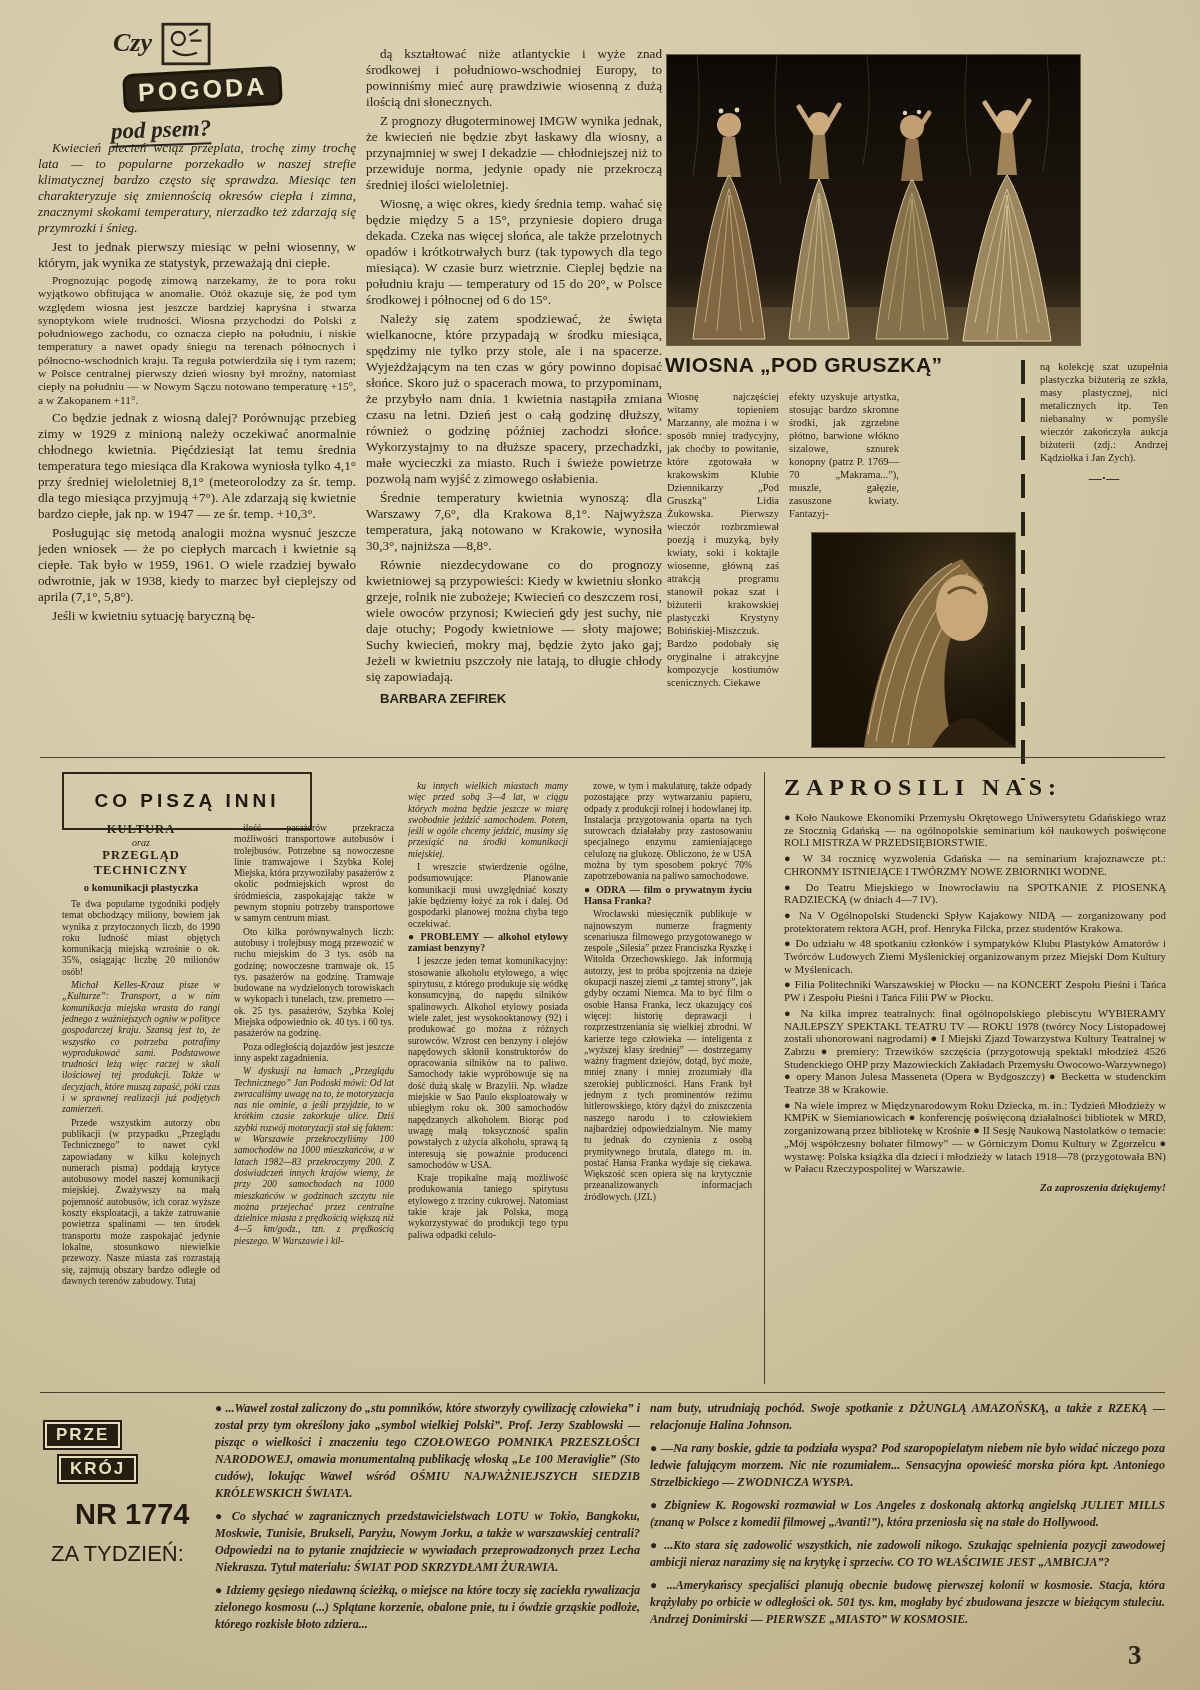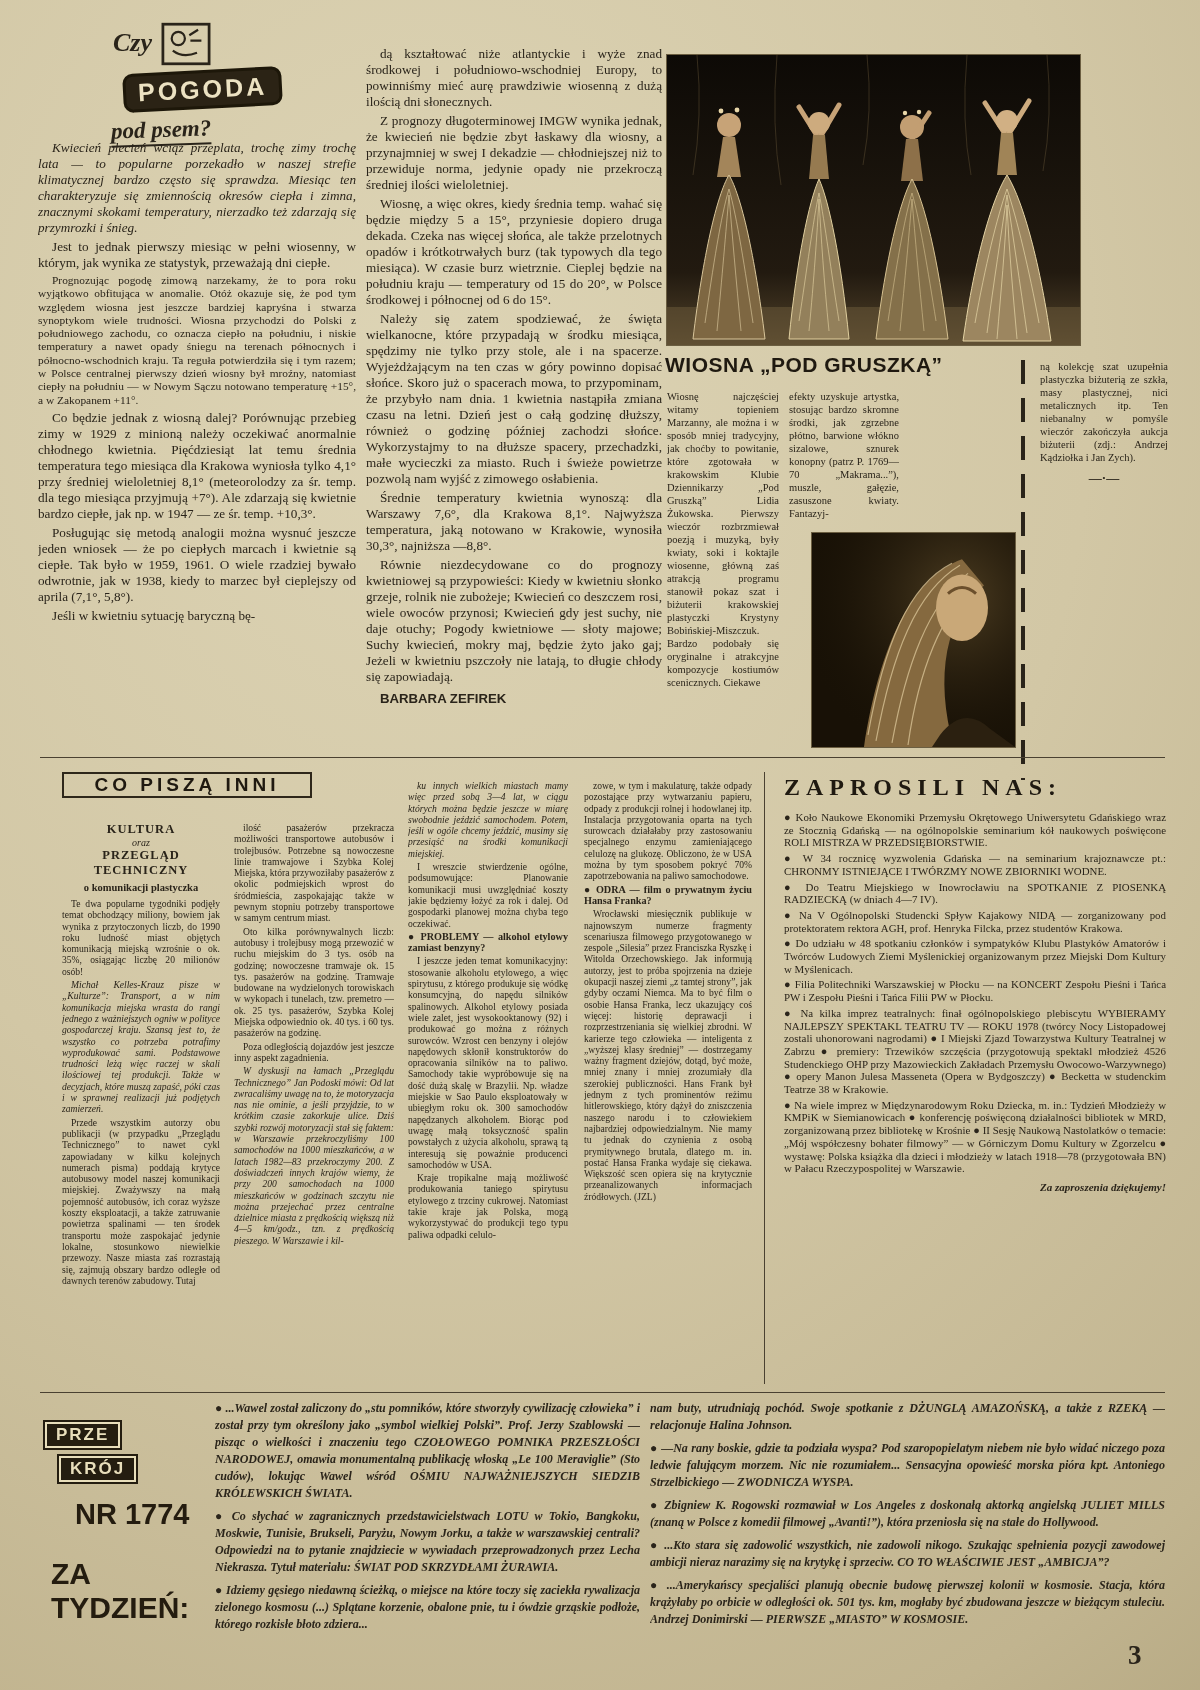--- a/index.html
+++ b/index.html
@@ -51,21 +51,21 @@
            background:repeating-linear-gradient(to bottom, #2a241a 0 24px, transparent 24px 38px); }
   .wdiv { text-align:center; font-weight:bold; font-size:13px; margin-top:6px; }
 
   
   .hrule { position:absolute; left:40px; width:1125px; height:1px; background:#4a4131; }
   .hrule1 { top:757px; } .hrule2 { top:1392px; }
   .vrule { position:absolute; left:764px; top:772px; width:1px; height:612px; background:#4a4131; }
 
   
   .cp { position:absolute; left:38px; top:768px; width:720px; height:620px; }
-  .cp-titlebox { position:absolute; left:24px; top:4px; width:238px; border:2px solid #2e271a; padding:0 4px;
+  .cp-titlebox { position:absolute; left:24px; top:4px; width:238px; border:2px solid #2e271a; padding:16px 4px;
     text-align:center; font-family:"Liberation Sans", sans-serif; font-weight:700; font-size:19px; letter-spacing:4px; color:#1f1910; }
   .cp-col { position:absolute; overflow:hidden; }
   .cp1 { left:24px;  top:54px; width:158px; height:560px; }
   .cp2 { left:196px; top:54px; width:160px; height:560px; }
   .cp3 { left:370px; top:12px; width:160px; height:602px; }
   .cp4 { left:546px; top:12px; width:168px; height:602px; }
   .cp-col p { font-size:9.6px; line-height:11.3px; text-align:justify; text-indent:9px; margin:0 0 2px 0; }
   .cp-head { text-align:center; font-family:"Liberation Serif", serif; margin-bottom:4px; }
   .cp-head .big { font-weight:700; font-size:12.5px; letter-spacing:1px; }
   .cp-head .oraz { font-style:italic; font-size:10px; }
@@ -79,21 +79,21 @@
     font-weight:700; font-size:24px; letter-spacing:6px; color:#1f1910; }
   .zap p.item { font-size:10.9px; line-height:12.7px; text-align:justify; margin:0 0 3px 0; }
   .zap .foot { text-align:right; font-style:italic; font-weight:700; font-size:11px; margin-top:6px; }
 
   
   .bl { position:absolute; left:45px; top:1422px; width:172px; }
   .pk-box { display:inline-block; background:#241d10; color:#e8debb; border:2px solid #e8debb; outline:2px solid #241d10;
     font-family:"Liberation Sans", sans-serif; font-weight:800; font-size:17px; letter-spacing:2px; padding:1px 9px; }
   .pk2 { margin:8px 0 0 14px; }
   .bl-nr { margin:16px 0 0 30px; font-family:"Liberation Sans", sans-serif; font-weight:800; font-size:29px; color:#241c0f; }
-  .bl-zt { margin:26px 0 0 6px;  font-family:"Liberation Sans", sans-serif; font-weight:700; font-size:30px; color:#241c0f; }
+  .bl-zt { margin:10px 0 0 6px;  font-family:"Liberation Sans", sans-serif; font-weight:400; font-size:22px; color:#241c0f; }
   .bcol1 { position:absolute; left:215px; top:1400px; width:425px; height:264px; overflow:hidden; }
   .bcol2 { position:absolute; left:650px; top:1400px; width:515px; height:264px; overflow:hidden; }
   .bcol1 p, .bcol2 p { font-size:12px; line-height:17px; font-style:italic; font-weight:600; text-align:justify; margin:0 0 6px 0; }
 
   .pagenum { position:absolute; left:1128px; top:1640px; font-weight:700; font-size:27px; font-family:"Liberation Serif", serif; }
 </style>
 </head>
 <body>
 
 <div class="page">

